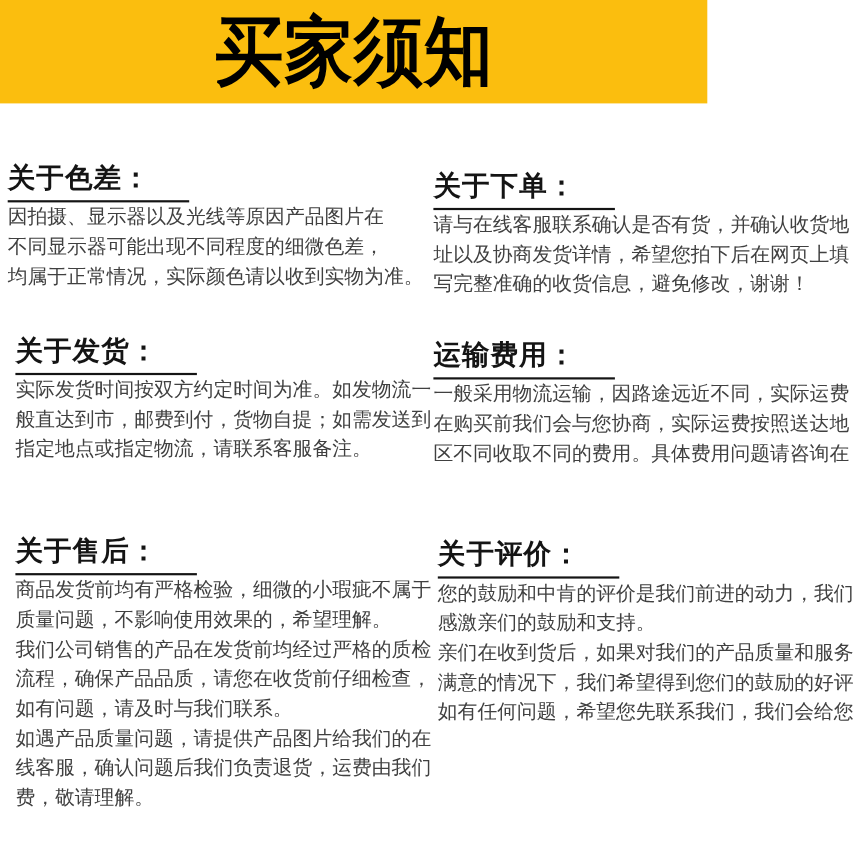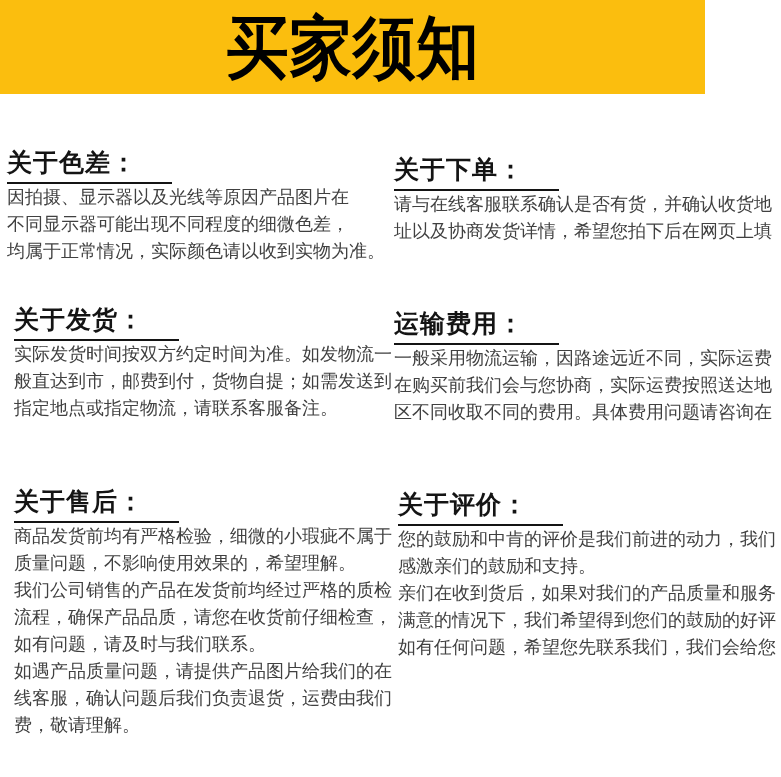--- a/index.html
+++ b/index.html
@@ -7,21 +7,21 @@
     position: relative;
     width: 781px;
     height: 777px;
     background: #ffffff;
     overflow: hidden;
     font-family: "Liberation Sans", "DejaVu Sans", sans-serif;
   }
   .banner {
     position: absolute;
     top: 0; left: 0;
-    width: 705px;
+    width: 643px;
     height: 94px;
     background: #FBBE0E;
     display: flex;
     align-items: center;
     justify-content: center;
   }
   .title {
     margin: 0;
     font-size: 68px;
     line-height: 1;
@@ -104,20 +104,21 @@
           </div>
         </section>
       </div>
       <div>
         <section class="section" style="left: 394px; top: 154px;">
           <h2 class="sec-heading">关于下单：</h2>
           <div class="sec-underline"></div>
           <div class="sec-body">
             <div class="body-line">请与在线客服联系确认是否有货，并确认收货地</div>
             <div class="body-line">址以及协商发货详情，希望您拍下后在网页上填</div>
+            <div class="body-line">写完整准确的收货信息，避免修改，谢谢！</div>
           </div>
         </section>
         <section class="section" style="left: 394px; top: 308px;">
           <h2 class="sec-heading">运输费用：</h2>
           <div class="sec-underline"></div>
           <div class="sec-body">
             <div class="body-line">一般采用物流运输，因路途远近不同，实际运费</div>
             <div class="body-line">在购买前我们会与您协商，实际运费按照送达地</div>
             <div class="body-line">区不同收取不同的费用。具体费用问题请咨询在</div>
           </div>

